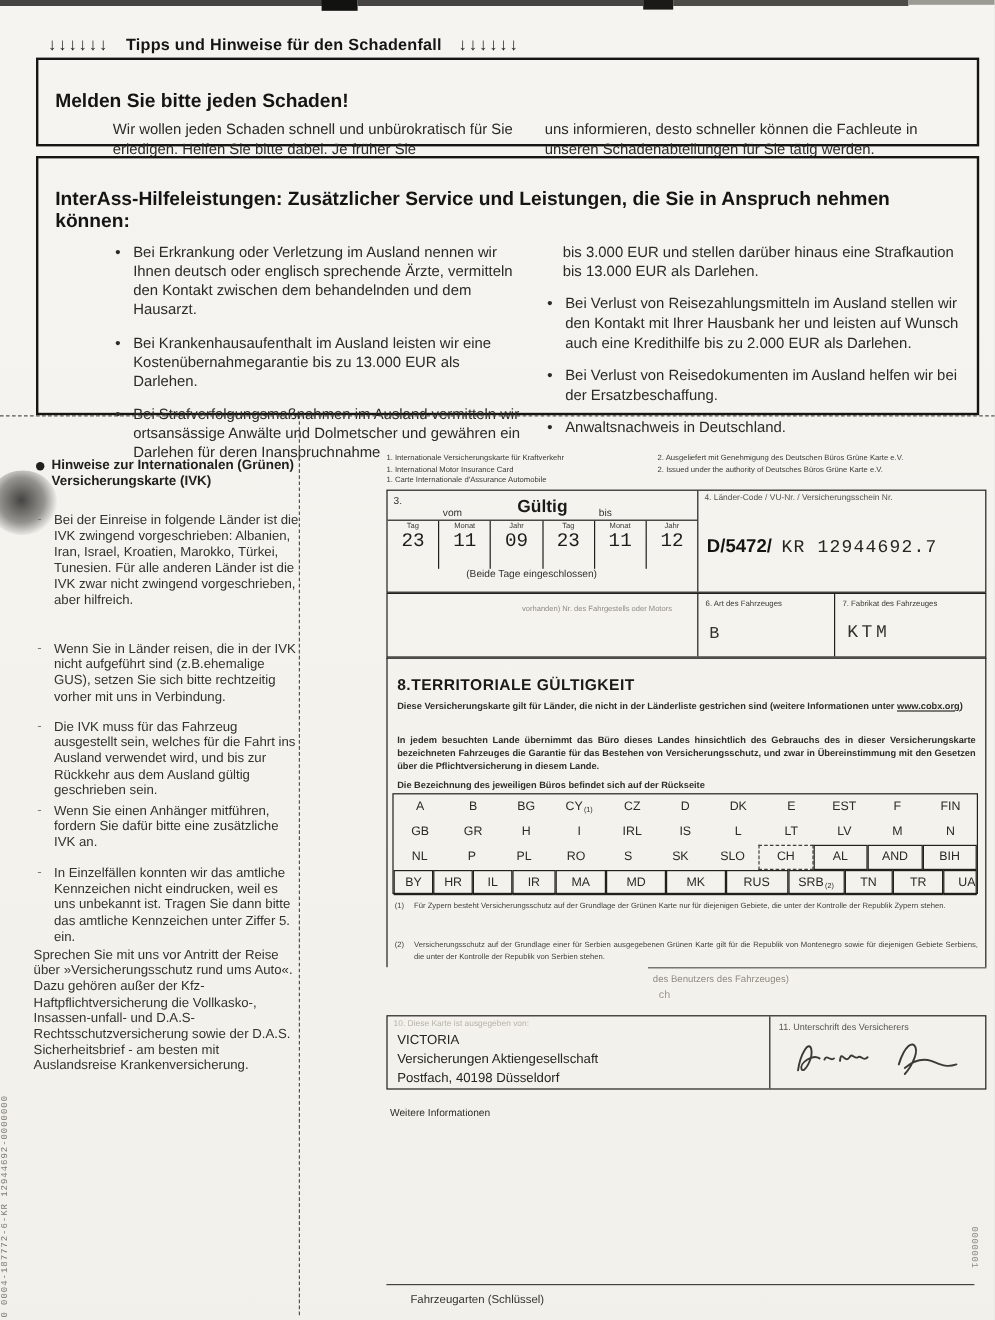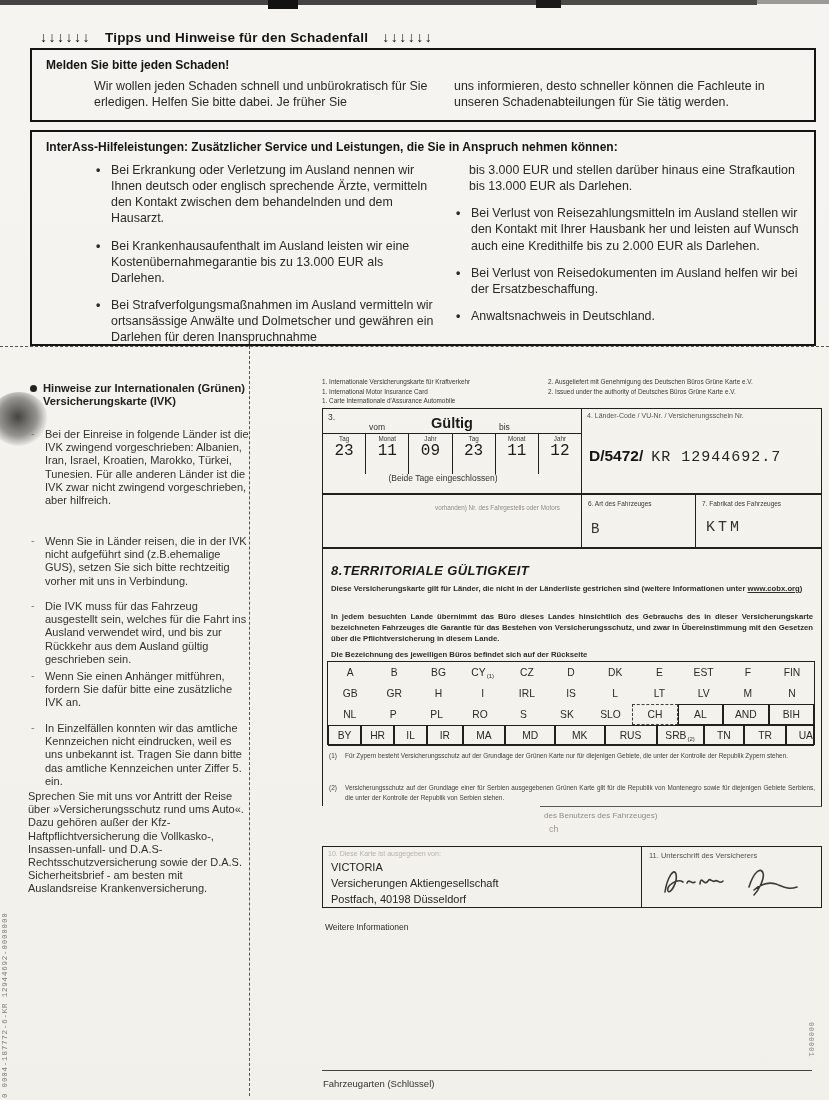--- a/index.html
+++ b/index.html
@@ -12,21 +12,21 @@
 
   
   .tips { position:absolute; left:40px; top:29px; font-size:13.5px; font-weight:bold; color:#161513; white-space:nowrap; }
   .tips .arr { letter-spacing:1.5px; font-size:14px; }
   .tips .ttl { margin:0 14px; letter-spacing:.2px; }
 
   
   .box { position:absolute; left:30px; width:786px; border:2px solid #161513; box-sizing:border-box; }
   .box1 { top:48px; height:74px; }
   .box2 { top:130px; height:216px; }
-  .box-h { font-size:12px; font-weight:bold; color:#161513; padding:8px 14px 4px 14px; }
+  .box-h { font-size:16px; font-weight:bold; color:#161513; padding:26px 14px 4px 14px; }
   .cols { display:flex; padding:2px 14px 0 14px;margin-left:48px; }
   .cols .c1 { width:372px; font-size:12.4px; line-height:1.32; }
   .cols .c2 { width:372px; margin-left:14px; font-size:12.4px; line-height:1.32; }
   .blist { margin-top:2px; }
   .bitem { display:flex; margin-bottom:11px; font-size:12.4px; line-height:1.3; }
   .bitem .mk { width:15px; flex:none; font-weight:bold; padding-left:2px; }
   .nointro { padding-left:15px; margin-bottom:11px; font-size:12.4px; line-height:1.3; }
 
   
   .hdash { position:absolute; left:0; top:346px; width:829px; border-top:1px dashed #56544f; }
@@ -74,21 +74,21 @@
   .rowB { position:absolute; left:0; top:118px; width:500px; height:54px; border:1.5px solid #21201d; box-sizing:border-box; }
   .rowB .s1 { position:absolute; left:258px; top:0; height:100%; border-left:1.5px solid #21201d; }
   .rowB .s2 { position:absolute; left:372px; top:0; height:100%; border-left:1.5px solid #21201d; }
   .f5 { position:absolute; left:112px; top:9px; width:142px; font-size:6.3px; color:#8f8c83; }
   .f6l { position:absolute; left:265px; top:5px; font-size:6.5px; color:#3a3934; }
   .f6v { position:absolute; left:268px; top:26px; font-family:"Liberation Mono",monospace; font-size:14px; color:#34332d; }
   .f7l { position:absolute; left:379px; top:5px; font-size:6.5px; color:#3a3934; }
   .f7v { position:absolute; left:383px; top:24px; font-family:"Liberation Mono",monospace; font-size:15px; letter-spacing:3px; color:#34332d; }
 
   .sec8 { position:absolute; left:0; top:172px; width:500px; height:258px; border-left:1.5px solid #21201d; border-right:1.5px solid #21201d; border-top:1.5px solid #21201d; box-sizing:border-box; }
-  .sec8 .t8 { position:absolute; left:8px; top:14px; font-size:13px; font-weight:bold; letter-spacing:.4px; color:#1b1a18;font-style:italic; }
+  .sec8 .t8 { position:absolute; left:8px; top:14px; font-size:13px; font-weight:bold; letter-spacing:.4px; color:#1b1a18; }
   .p8 { position:absolute; left:8px; width:482px; font-size:7.7px; font-weight:bold; line-height:1.45; text-align:justify; color:#2e2d29; }
   .p8 a.printed { color:#2e2d29; text-decoration:underline; }
   .cgrid { position:absolute; left:4px; top:112px; width:488px; height:84px; border:1.2px solid #21201d; box-sizing:border-box; }
   .crow { display:flex; height:21px; align-items:center; }
   .ccell { flex:1; text-align:center; font-size:10.3px; color:#2b2a26; height:100%; display:flex; align-items:center; justify-content:center; box-sizing:border-box; }
   .ccell i { font-style:normal; }
   .cnote { font-style:normal; font-size:6px; margin-left:1px; position:relative; top:3px; }
   .b-dash { border:1.2px dashed #41403b; }
   .b-solid { border:1.2px solid #21201d; }
   .crow4 .ccell:nth-child(1){flex:none;width:6.8%;} .crow4 .ccell:nth-child(2){flex:none;width:6.8%;}
@@ -108,21 +108,21 @@
   .row1011 .vs { position:absolute; left:318px; top:0; height:100%; border-left:1.5px solid #21201d; }
   .f10l { position:absolute; left:5px; top:3px; font-size:7px; color:#b7b3a9; }
   .f10a { position:absolute; left:8px; top:14px; font-size:11px; color:#26251f; }
   .f10b { position:absolute; left:8px; top:30px; font-size:11px; color:#26251f; }
   .f10c { position:absolute; left:8px; top:46px; font-size:11px; color:#26251f; }
   .f11l { position:absolute; left:326px; top:4px; font-size:7.5px; color:#55534d; }
   .sig { position:absolute; left:334px; top:13px; }
 
   .winfo { position:absolute; left:3px; top:546px; font-size:8.5px; color:#2e2d29; }
   .bline { position:absolute; left:0; top:694px; width:490px; border-top:1.5px solid #45443f; }
-  .bkey  { position:absolute; left:1px; top:702px; font-size:9.5px; color:#33322d; }
+  .bkey  { position:absolute; left:20px; top:702px; font-size:9.5px; color:#33322d; }
 </style>
 </head>
 <body>
 
 <div class="page">
 
   <div class="strip" style="left:0;width:270px;height:5px;background:#454442;"></div>
   <div class="strip" style="left:268px;width:30px;height:9px;background:#121210;"></div>
   <div class="strip" style="left:298px;width:238px;height:5px;background:#454442;"></div>
   <div class="strip" style="left:536px;width:25px;height:8px;background:#1a1917;"></div>

